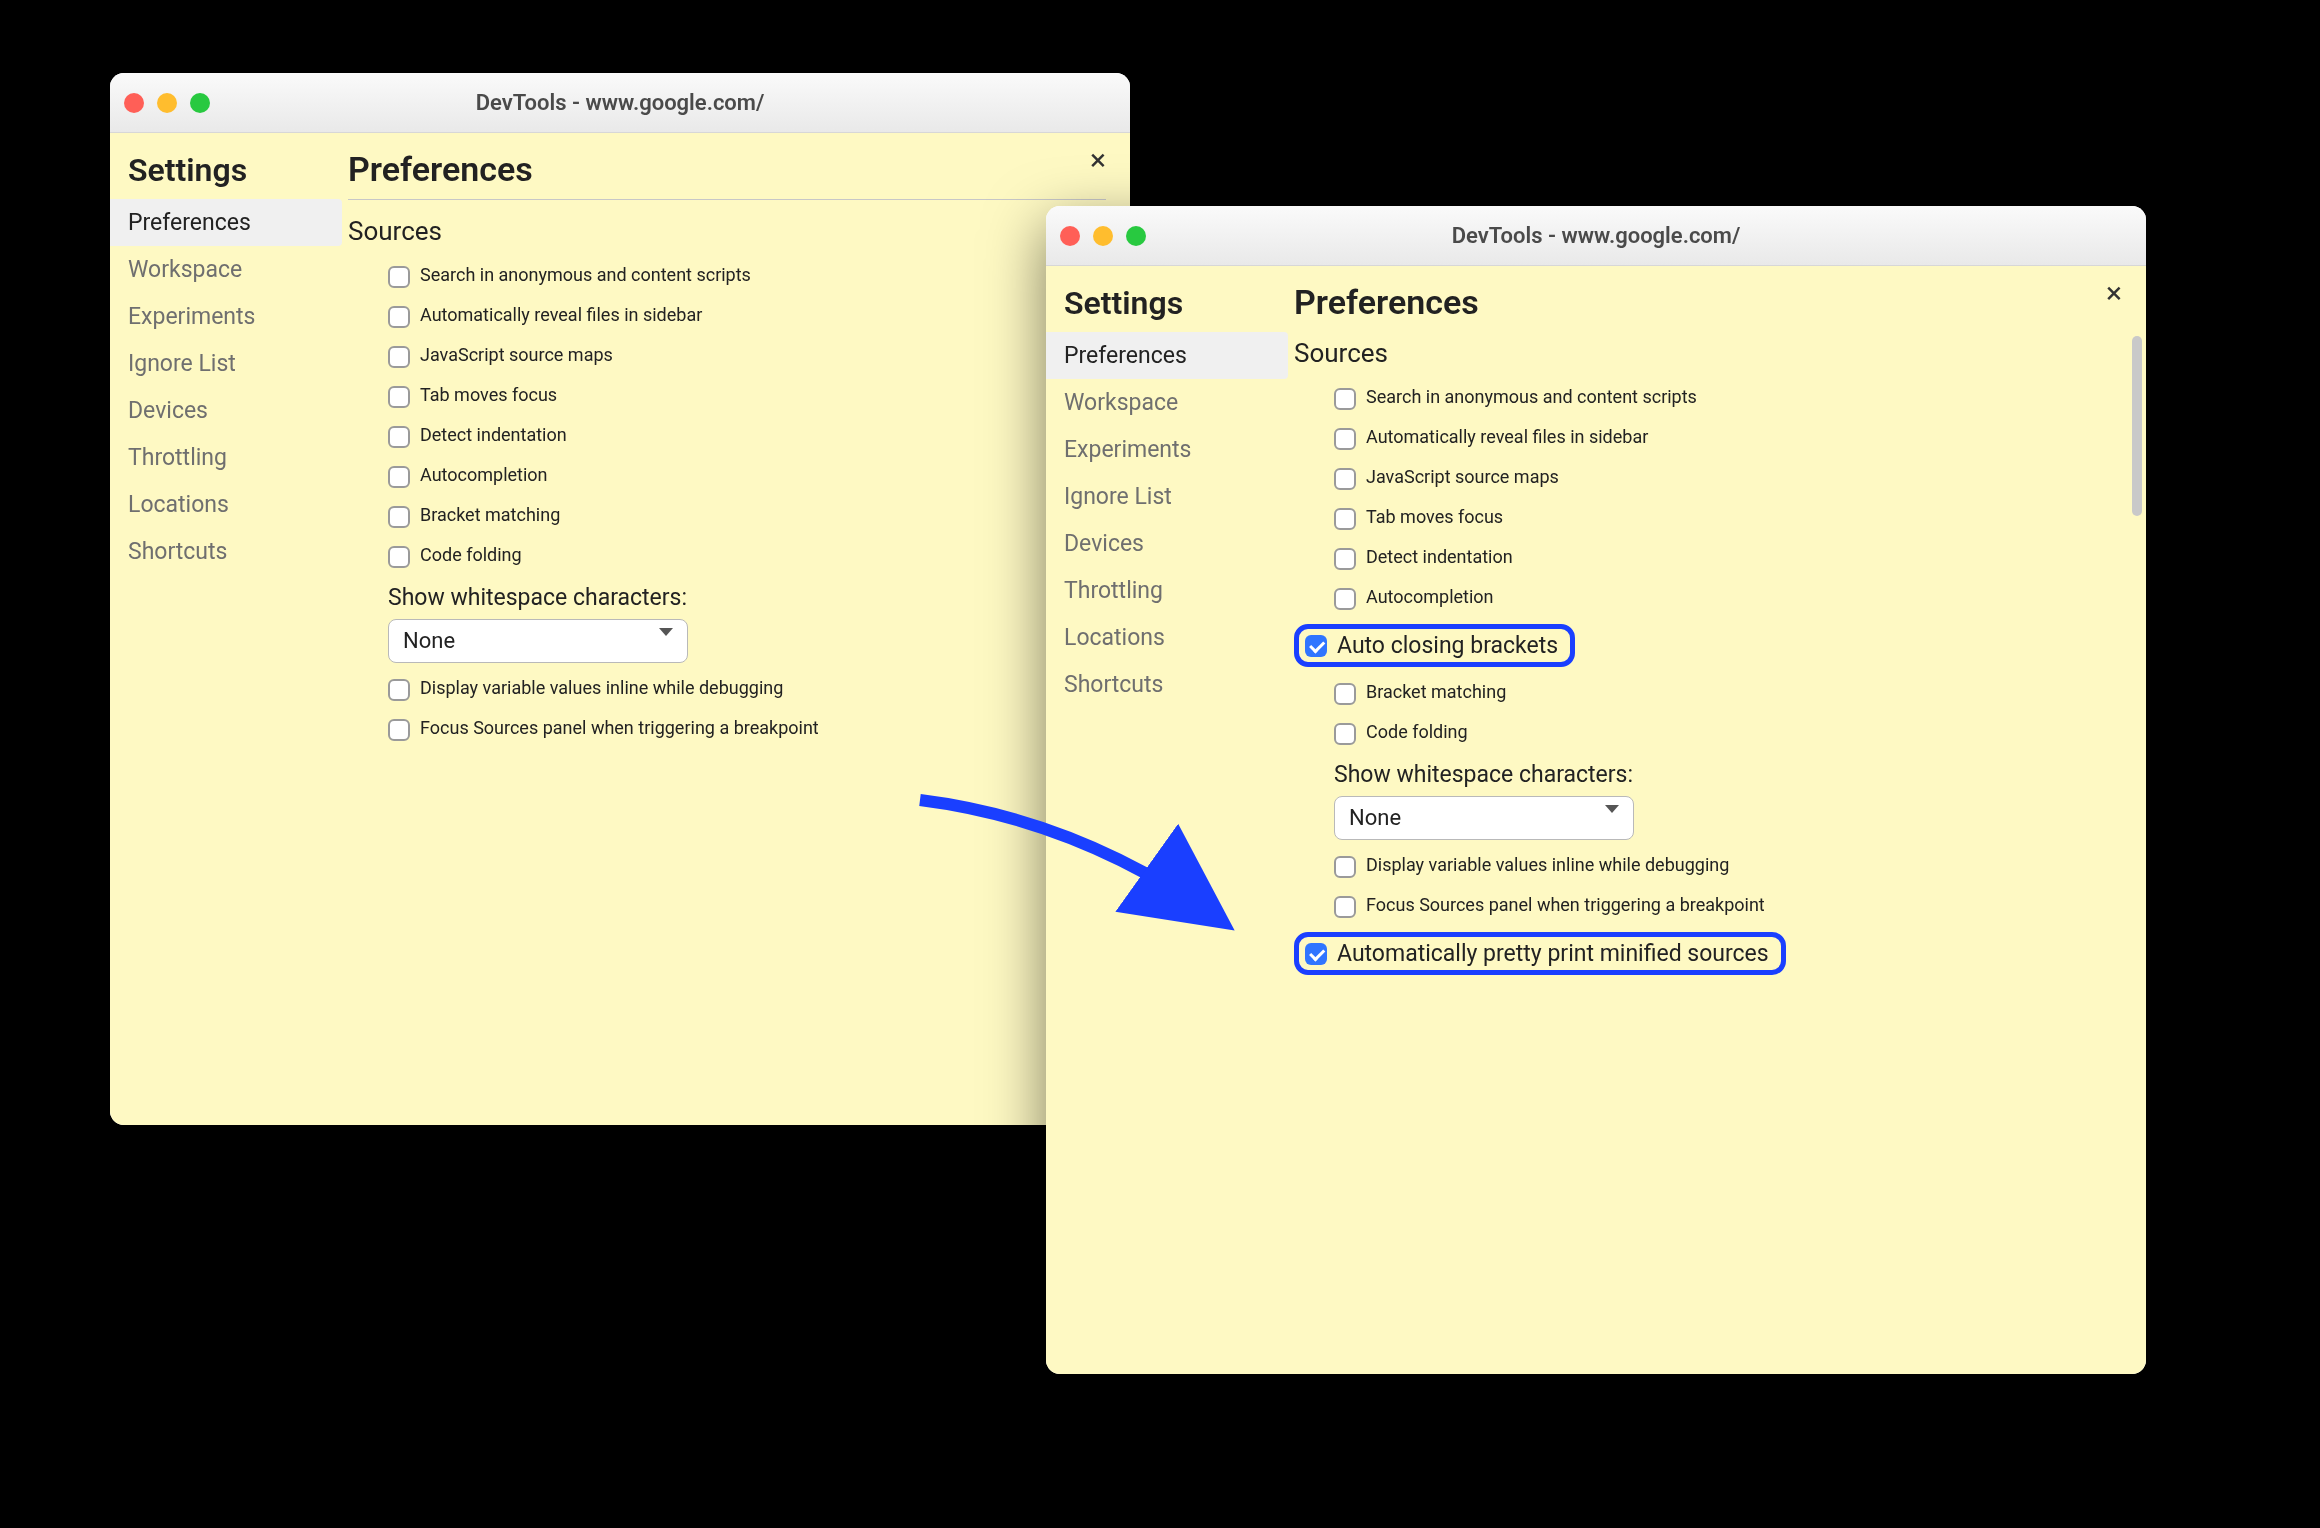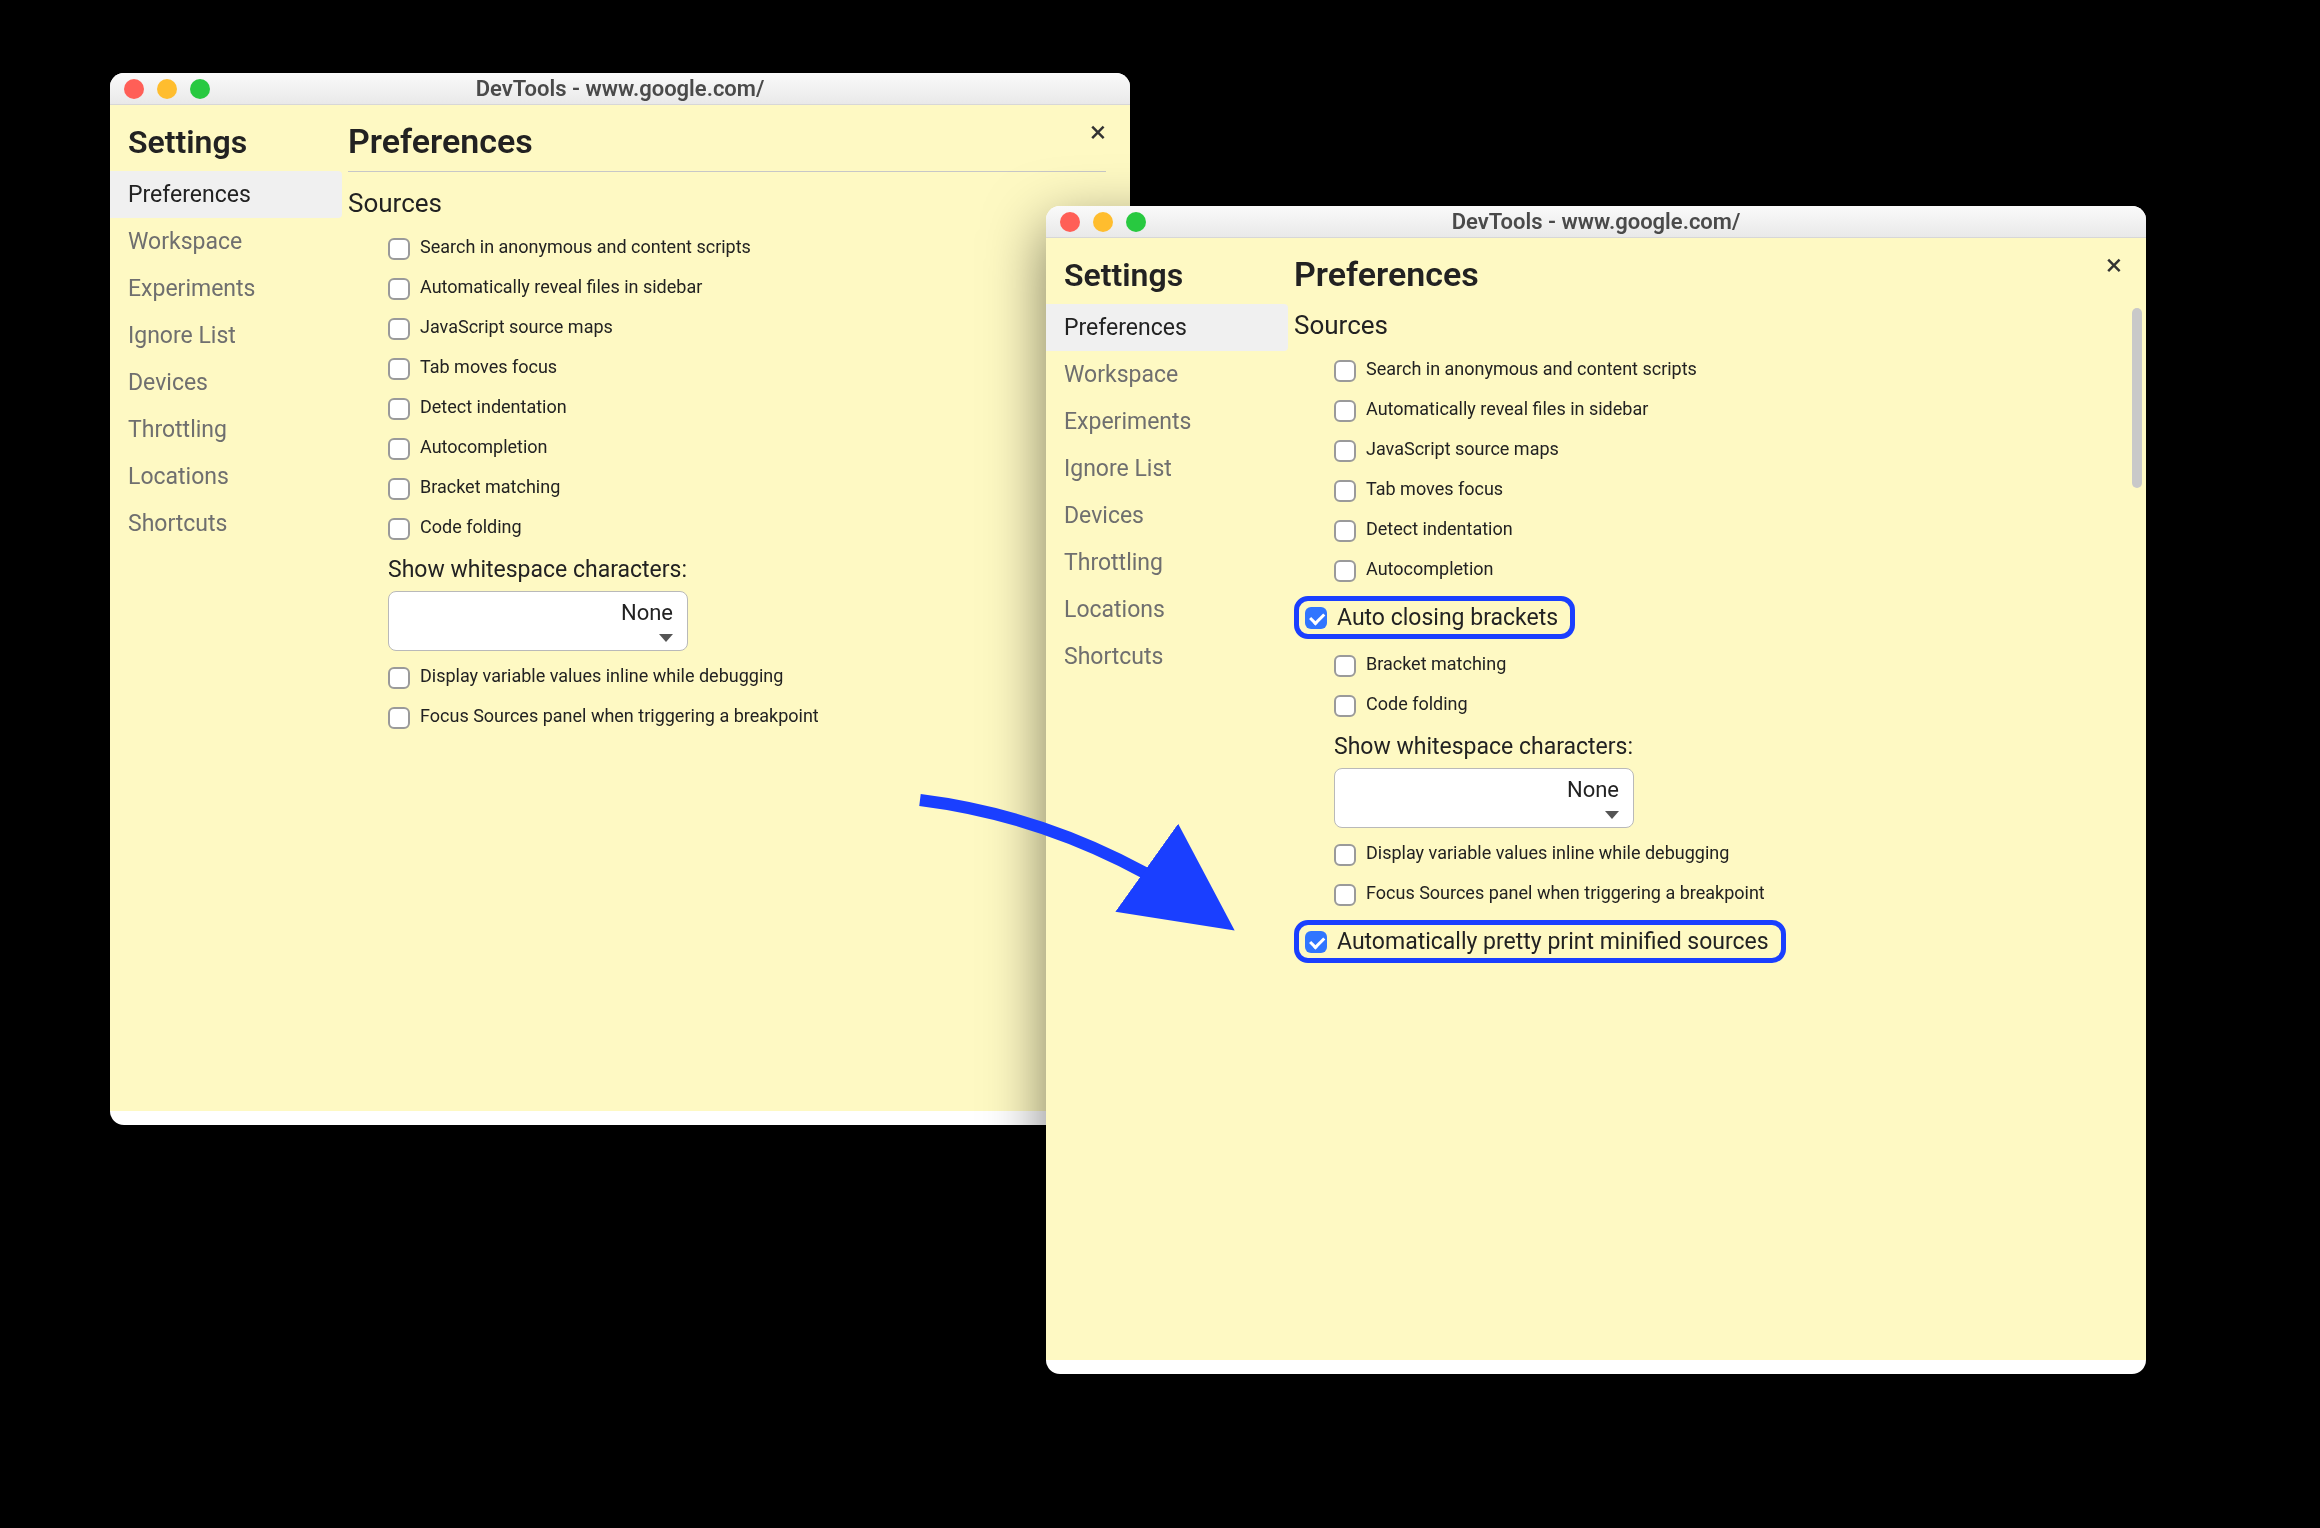--- a/index.html
+++ b/index.html
@@ -14,21 +14,21 @@
   .window {
     position: absolute;
     background: #fff;
     border-radius: 14px;
     box-shadow: 0 20px 60px rgba(0,0,0,0.5);
     overflow: hidden;
   }
   .titlebar {
     display: flex;
     align-items: center;
-    height: 32px;
+    height: 60px;
     background: linear-gradient(#fafafa,#e9e9e9);
     border-bottom: 1px solid #d7d7d7;
     padding: 0 14px;
     position: relative;
   }
   .traffic { display: flex; gap: 13px; align-items: center; }
   .dot { width: 20px; height: 20px; border-radius: 50%; }
   .dot.red { background:#ff5f57; }
   .dot.yellow { background:#ffbd2e; }
   .dot.green { background:#28c940; }
@@ -83,23 +83,23 @@
   }
   .highlight .box::after {
     content:""; width:6px; height:11px; border:solid #fff;
     border-width:0 3px 3px 0; transform:rotate(45deg) translateY(-1px);
   }
   .selectrow {
     padding: 0 0 6px 40px; font-size:23px; color:#222;
   }
   .select-label { padding: 8px 0; display:block; }
   .select {
-    width: 300px; height:60px; border:1px solid #b9b9b9; border-radius:8px;
+    width: 300px; height:44px; border:1px solid #b9b9b9; border-radius:8px;
     background:#fff; padding: 8px 14px; font-size:22px; color:#222;
-    display:flex; align-items:flex-end; justify-content:space-between;flex-direction:column;
+    display:flex; align-items:flex-start; justify-content:space-between;
   }
   .select .caret {
     width:0; height:0; border-left:7px solid transparent; border-right:7px solid transparent;
     border-top:8px solid #555;
   }
   .close-icon {
     position:absolute; right:24px; top:12px;
     font-size:30px; color:#333; cursor:pointer; line-height:1;
   }
   .scrollbar {

